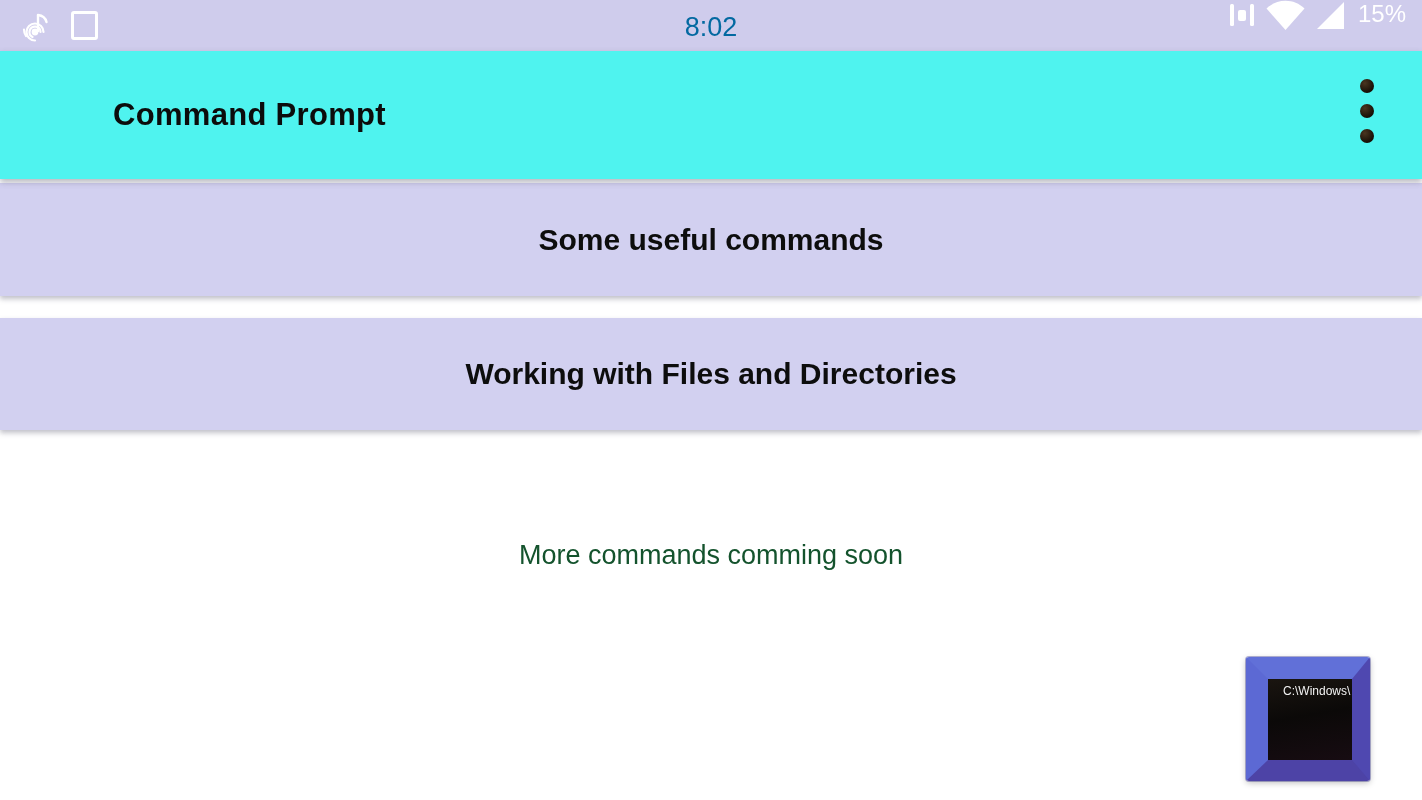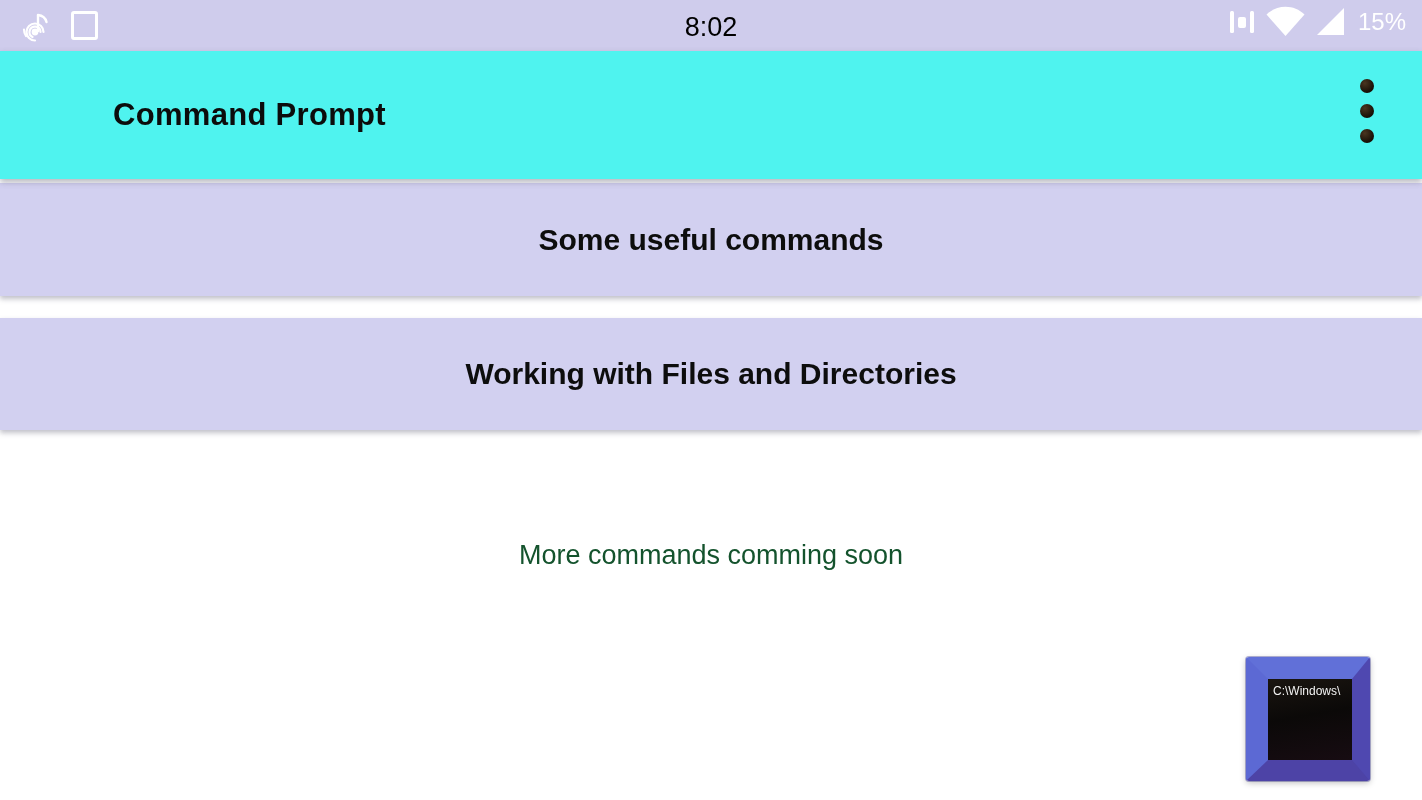--- a/index.html
+++ b/index.html
@@ -34,26 +34,26 @@
   .square-icon {
     width: 27px; height: 29px;
     border: 3px solid #ffffff;
     border-radius: 3px;
   }
   .sb-time {
     position: absolute;
     left: 0; right: 0; top: 12px;
     text-align: center;
     font-size: 27px;
-    color: #000000;
+    color: #0369a1;
   }
   .sb-right {
     position: absolute;
     right: 16px; top: 0; height: 43px;
-    display: flex; align-items: center; gap: 9px;
+    display: flex; gap: 9px;
   }
   .sb-right svg { display: block; }
   .sb-battery {
     font-size: 24px;
     color: #ffffff;
     margin-left: 3px;
   }
 
   
   .app-bar {
@@ -120,20 +120,21 @@
   .cmd-icon {
     position: absolute;
     left: 1246px; top: 657px;
     width: 124px; height: 124px;
     border-style: solid;
     border-width: 22px 18px 21px 22px;
     border-color: #6170d8 #4f48b0 #4d43a6 #5c69d4;
     border-radius: 3px;
     background: linear-gradient(170deg, #1a1510 0%, #0b0908 45%, #170c12 100%);
     box-shadow: 0 2px 6px rgba(0,0,0,0.25), 0 0 0 1px rgba(90,90,170,0.45);
+    padding-left: 10px;
   }
   .cmd-screen-text {
     color: #f2f2f2;
     font-size: 12px;
     padding: 5px 0 0 5px;
     white-space: nowrap;
   }
 </style>
 </head>
 <body>

